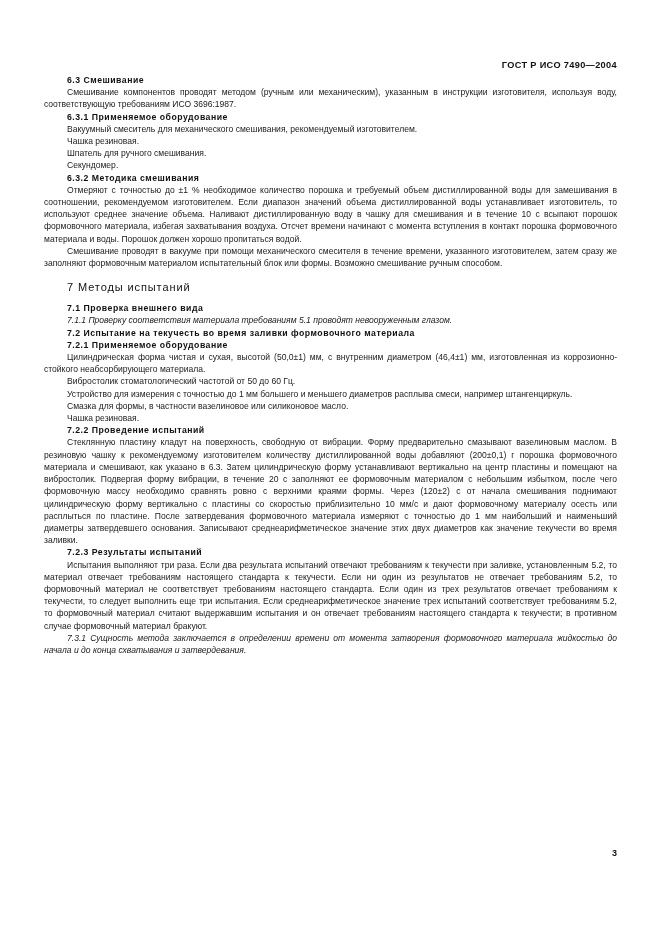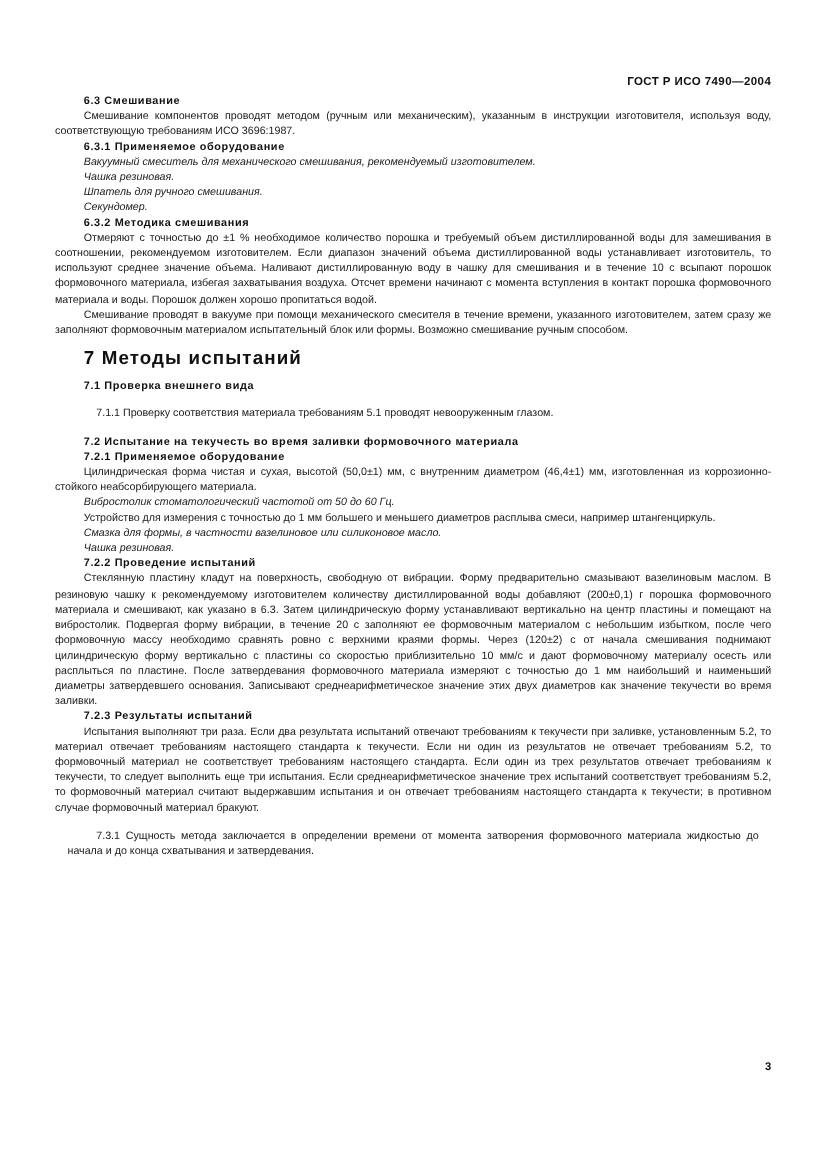--- a/index.html
+++ b/index.html
@@ -48,22 +48,22 @@
     font-size: 8.7px;
     font-weight: bold;
     line-height: 12.2px;
     letter-spacing: 0.5px;
     text-indent: 23px;
     margin: 0;
     color: #111;
   }
 
   .h-clause {
-    font-size: 15px;
-    font-weight: bold;
+    font-size: 11px;
+    font-weight: normal;
     line-height: 14px;
     letter-spacing: 0.9px;
     text-indent: 23px;
     margin: 0;
     color: #111;
   }
 
   .para {
     font-size: 8.55px;
     line-height: 12.2px;
@@ -71,32 +71,32 @@
     text-indent: 23px;
     margin: 0;
     color: #1a1a1a;
     hyphens: manual;
   }
 
   .numbered {
     font-size: 8.55px;
     line-height: 12.2px;
     text-indent: 23px;
-    margin: 10px;
+    margin: 0;
     text-align: justify;
+    font-style: italic;
   }
 
   .list-line {
     font-size: 8.55px;
     line-height: 12.2px;
     text-indent: 23px;
     margin: 0;
     text-align: left;
     white-space: nowrap;
-    font-style: italic;
   }
   .spacer-md { height: 11px; }
   .spacer-lg { height: 8px; }
 
   .page-number {
     position: absolute;
     left: 44px;
     top: 848px;
     width: 573px;
     text-align: right;

